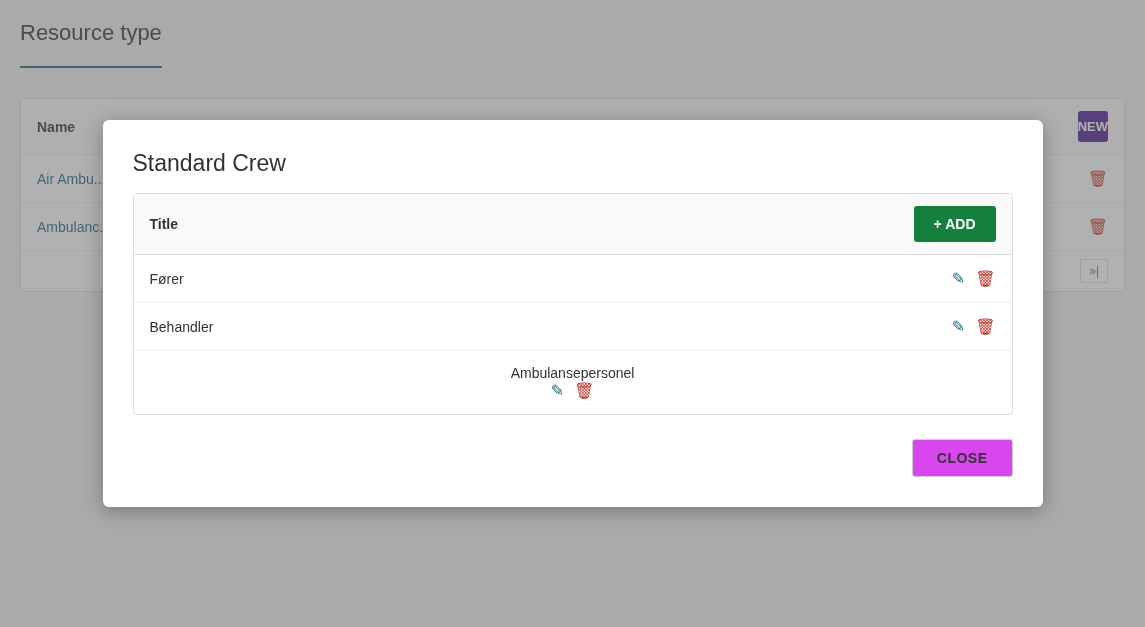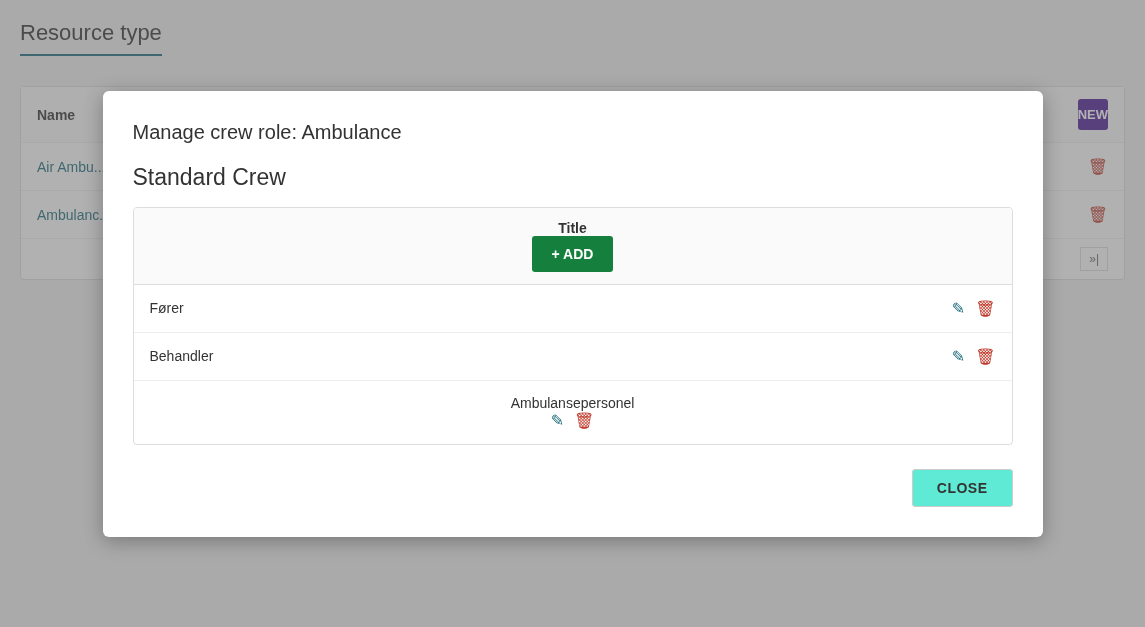--- a/index.html
+++ b/index.html
@@ -18,21 +18,21 @@
       top: 0; left: 0;
       width: 100%; height: 100%;
       background: #f0f0f0;
       padding: 20px;
     }
 
     .page-title {
       font-size: 22px;
       color: #333;
       font-weight: 400;
-      padding-bottom: 8px;
+      padding-bottom: 20px;
       border-bottom: 2px solid #1a6b7a;
       display: inline-block;
       margin-bottom: 20px;
     }
 
     .bg-table-area {
       background: white;
       border: 1px solid #ddd;
       border-radius: 4px;
       padding: 0;
@@ -143,21 +143,20 @@
       overflow: hidden;
     }
 
     .modal-table-header {
       display: flex;
       align-items: center;
       padding: 12px 16px;
       background: #fafafa;
       border-bottom: 1px solid #ddd;
       justify-content: space-between;
-      flex-direction: column;
     }
 
     .modal-table-header .col-title {
       font-weight: bold;
       color: #333;
       font-size: 14px;
     }
 
     .add-btn {
       background: #15803d;
@@ -207,21 +206,21 @@
       cursor: pointer;
     }
 
     .modal-footer {
       display: flex;
       justify-content: flex-end;
       margin-top: 24px;
     }
 
     .close-btn {
-      background: #5eead4;
+      background: #d946ef;
       border: 1px solid #ccc;
       padding: 10px 24px;
       font-size: 14px;
       font-weight: bold;
       cursor: pointer;
       border-radius: 3px;
       color: #333;
       letter-spacing: 0.5px;
     }
   </style>
@@ -245,21 +244,20 @@
       <span class="trash-icon-bg">🗑</span>
     </div>
     <div class="pagination-area">
       <button class="pag-btn">»|</button>
     </div>
   </div>
 </div>
 
 <div class="modal-overlay">
   <div class="modal">
-    <div class="modal-title">Manage crew role: Ambulance</div>
 
     <div class="modal-section-title">Standard Crew</div>
 
     <div class="modal-table">
       <div class="modal-table-header">
         <span class="col-title">Title</span>
         <button class="add-btn">+ ADD</button>
       </div>
 
       <div class="modal-table-row">

